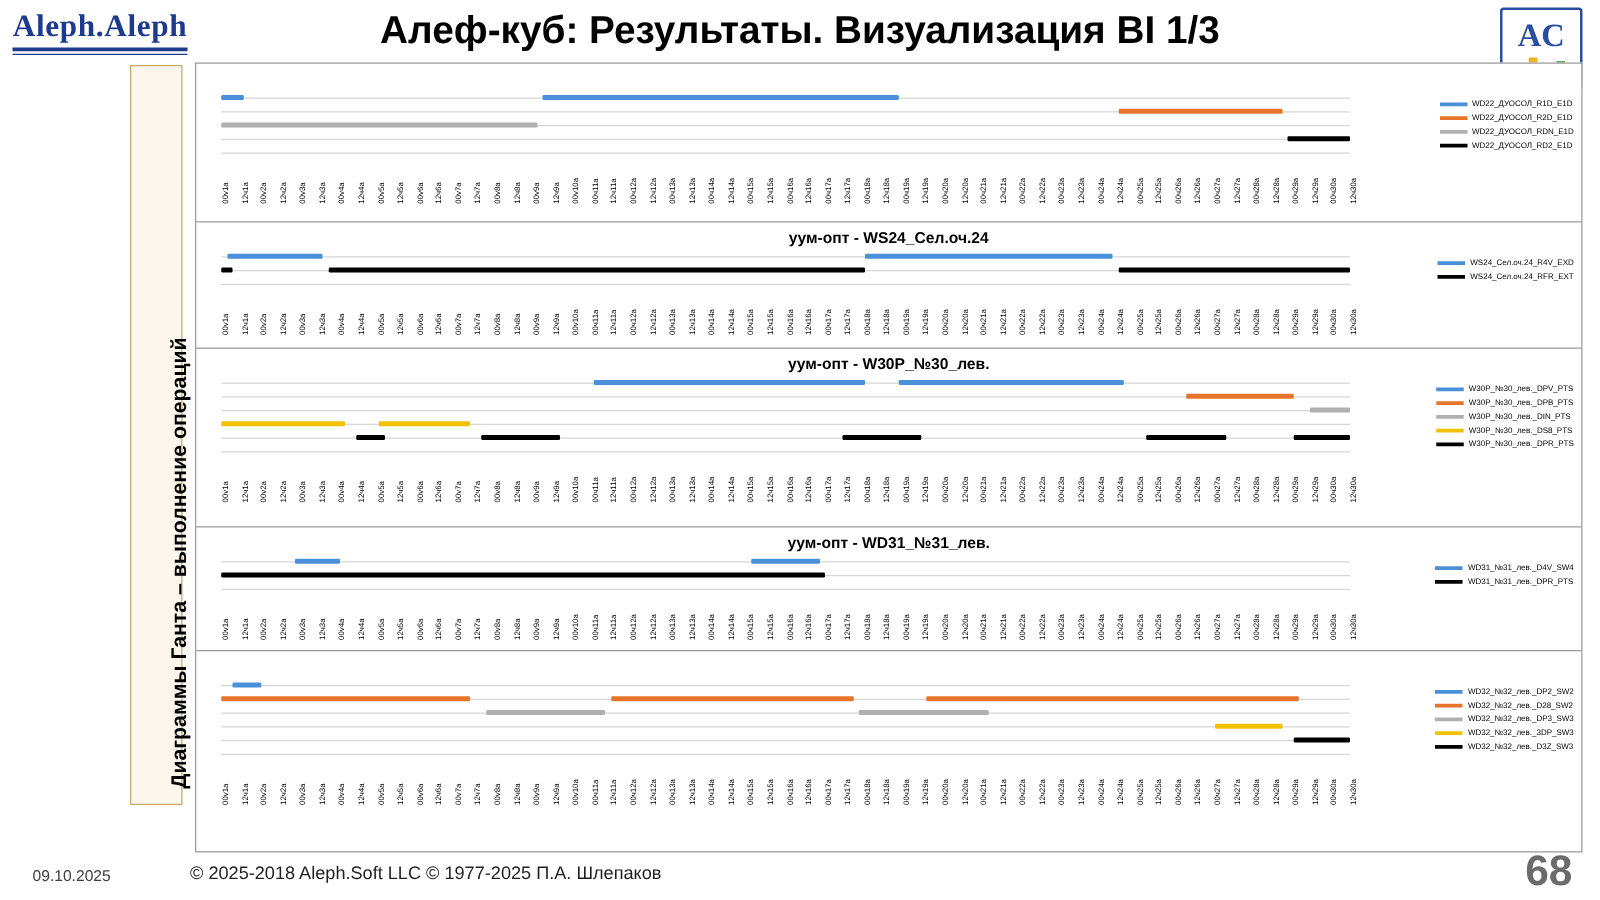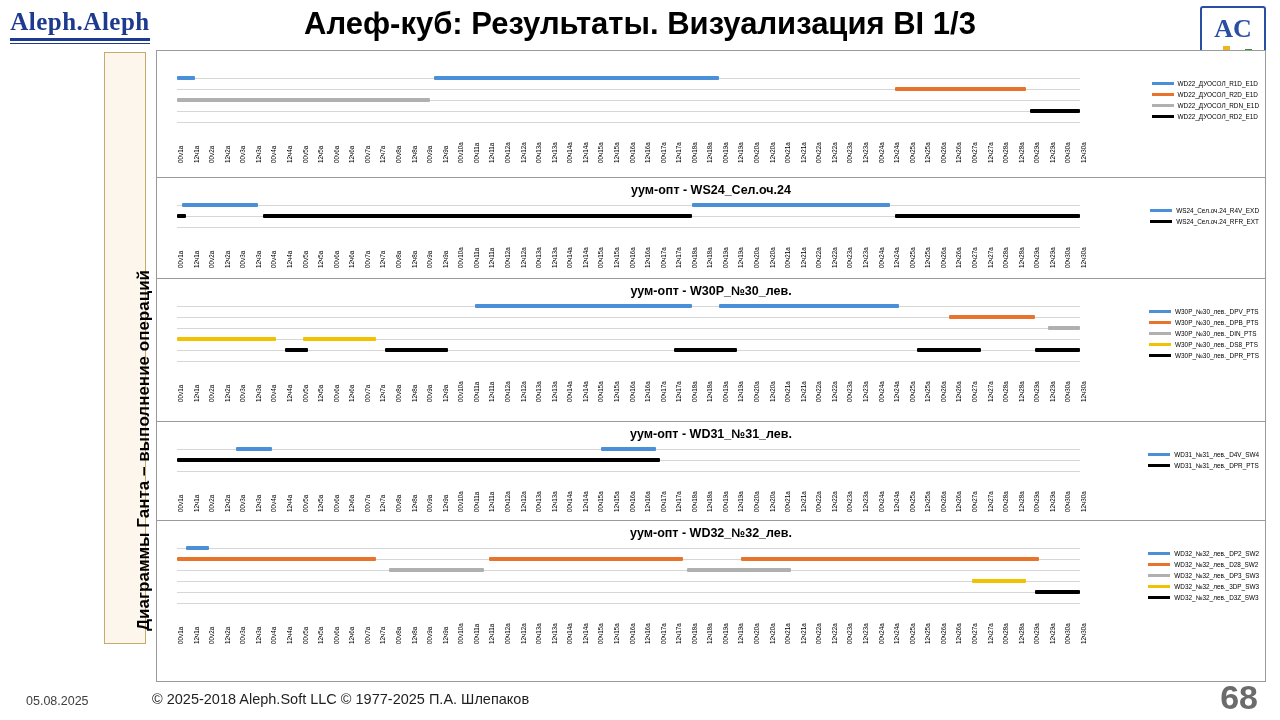--- a/index.html
+++ b/index.html
@@ -500,21 +500,20 @@
           <span class="sw" style="background: rgb(74, 144, 217);"></span>
           <span class="lb">WD31_№31_лев._D4V_SW4</span>
         </div>
         <div class="li">
           <span class="sw" style="background: rgb(0, 0, 0);"></span>
           <span class="lb">WD31_№31_лев._DPR_PTS</span>
         </div>
       </div>
     </div>
     <div class="gblock" style="height: 160px;">
-      <div class="gtitle">уум-опт - WD32_№32_лев.</div>
       <div class="plot" style="top: 24px; height: 61px;">
         <div class="lane" style="top: 3px;"></div>
         <div class="lane" style="top: 14px;"></div>
         <div class="lane" style="top: 25px;"></div>
         <div class="lane" style="top: 36px;"></div>
         <div class="lane" style="top: 47px;"></div>
         <div class="lane" style="top: 58px;"></div>
         <div class="bar" style="left: 1%; width: 2.5%; top: 1px; background: rgb(74, 144, 217);"></div>
         <div class="bar" style="left: 0%; width: 22%; top: 12px; background: rgb(232, 116, 44);"></div>
         <div class="bar" style="left: 34.5%; width: 21.5%; top: 12px; background: rgb(232, 116, 44);"></div>
@@ -603,15 +602,15 @@
           <span class="lb">WD32_№32_лев._3DP_SW3</span>
         </div>
         <div class="li">
           <span class="sw" style="background: rgb(0, 0, 0);"></span>
           <span class="lb">WD32_№32_лев._D3Z_SW3</span>
         </div>
       </div>
     </div>
   </div>
 
-<div class="date">05.08.2025</div>
+<div class="date">09.10.2025</div>
 <div class="copy">© 2025-2018 Aleph.Soft LLC © 1977-2025 П.А. Шлепаков</div>
 <div class="pageno">68</div>
 
 </body></html>

